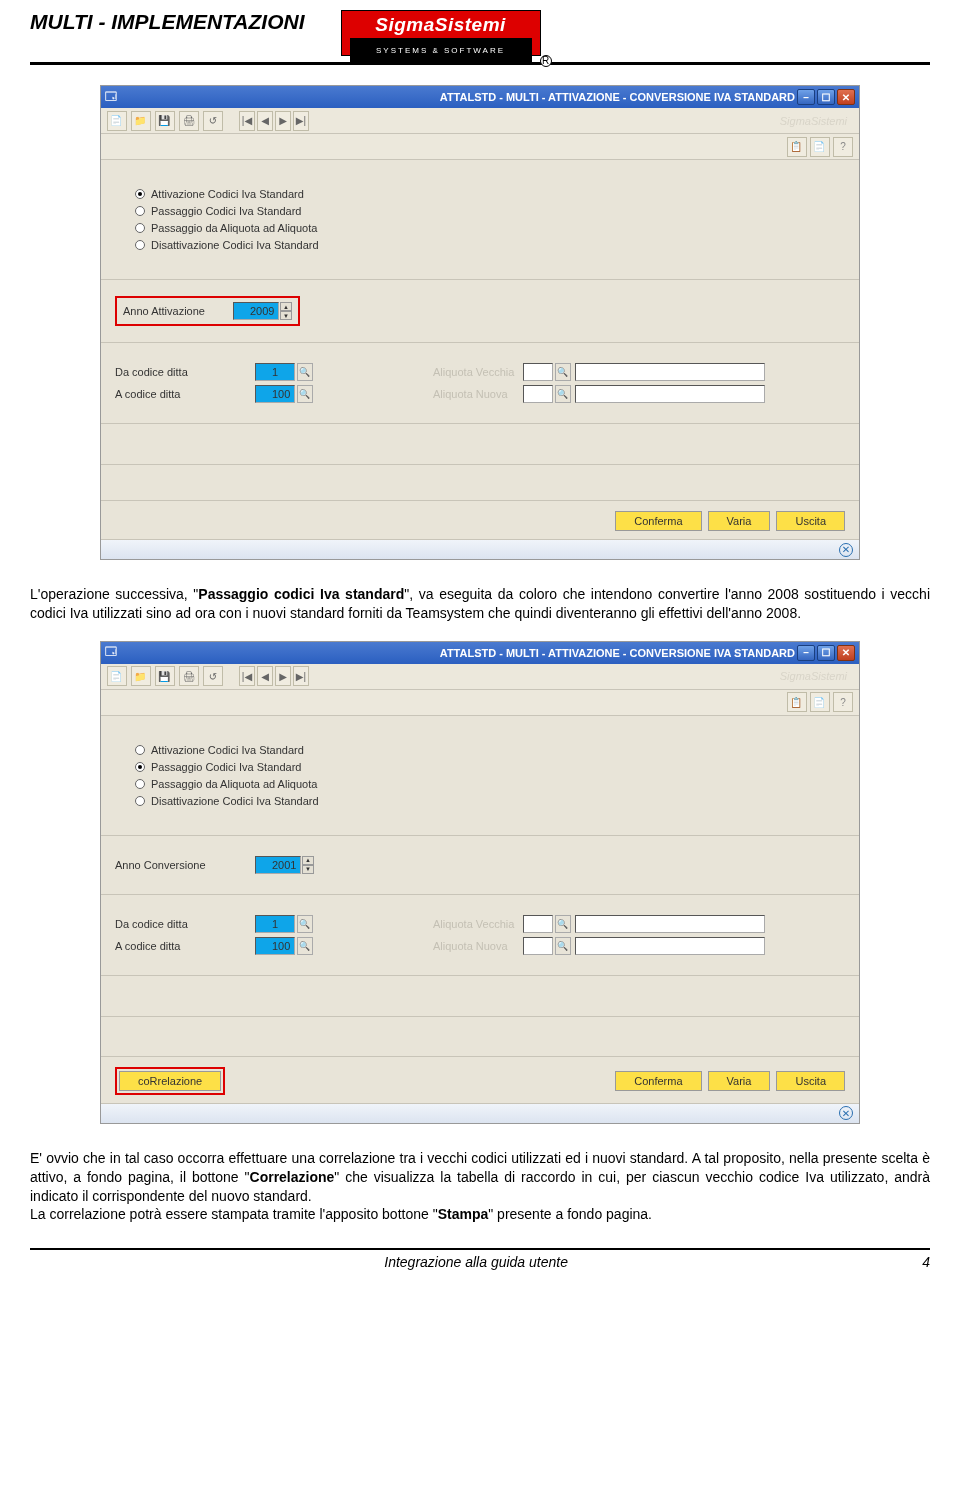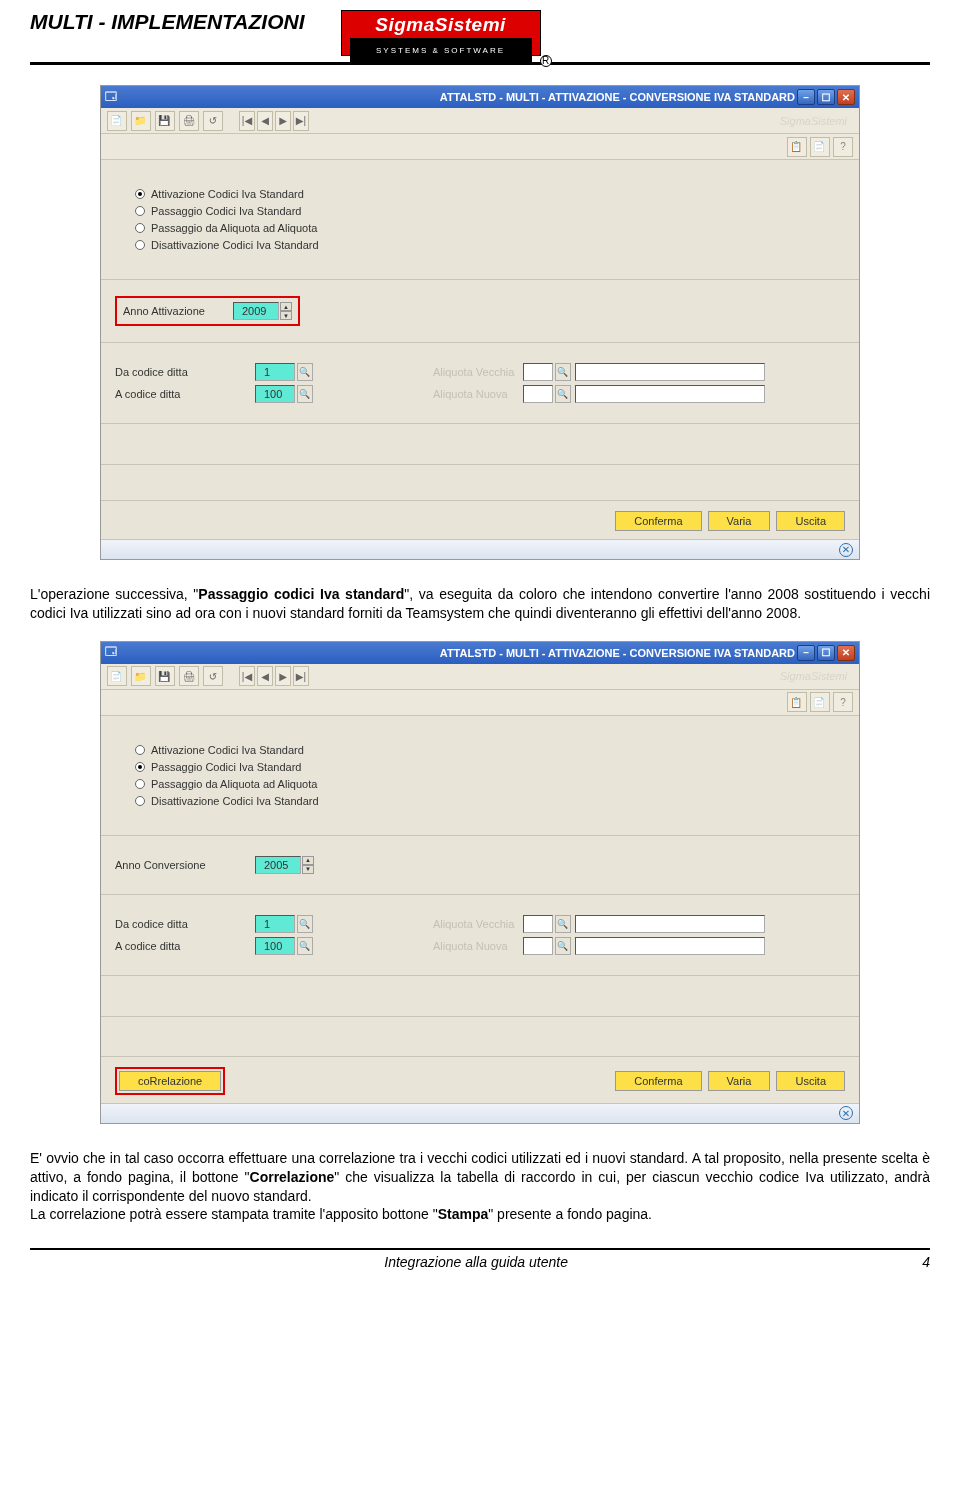--- a/index.html
+++ b/index.html
@@ -97,22 +97,22 @@
   .radio-row { display:flex; align-items:center; margin: 5px 0; gap:6px; }
   .radio-mark { width:10px; height:10px; border:1px solid #666; border-radius:50%; background:#fff; display:flex; align-items:center; justify-content:center;}
   .radio-mark.checked::after{ content:''; width:4px;height:4px;background:#000;border-radius:50%;}
   .divider { border-top:1px solid #c8c4b8; margin: 8px -14px; }
   .section { padding: 8px 0; }
   .fieldrow { display:flex; align-items:center; margin:4px 0; }
   .fieldrow .lbl { width: 140px; }
   .numbox {
     width: 46px; height:18px;
     border: 1px inset #aaa;
-    background:#5eead4;
-    padding: 1px 8px;
+    background:#0ea5e9;
+    padding: 1px 16px;
     display:flex; align-items:center;
   }
   .spinbox { display:flex; }
   .spinbtns { display:flex; flex-direction:column; margin-left:1px;}
   .spinbtns .sp{ width:12px;height:9px;border:1px solid #999;background:#e4e0d4;font-size:6px;display:flex;align-items:center;justify-content:center;}
   .searchbtn{ width:16px;height:18px;border:1px solid #aaa;background:#e8e4d8;margin-left:2px;font-size:9px;display:flex;align-items:center;justify-content:center;color:#888;}
   .aliq-col { margin-left: 120px; }
   .aliq-row { display:flex; align-items:center; margin:4px 0;}
   .aliq-row .al-lbl{ width:90px; color:#c4c0b4;}
   .aliq-row .smallbox{ width:30px;height:18px;border:1px inset #aaa;background:#fff;}
@@ -312,21 +312,21 @@
       <div class="radio-row">
         <span class="radio-mark"></span>
         <span>Disattivazione Codici Iva Standard</span>
       </div>
     </div>
     <div class="divider"></div>
     <div class="section">
       <div class="fieldrow">
         <span class="lbl">Anno Conversione</span>
         <div class="spinbox">
-          <div class="numbox">2005</div>
+          <div class="numbox">2001</div>
           <div class="spinbtns">
             <div class="sp">▲</div>
             <div class="sp">▼</div>
           </div>
         </div>
       </div>
     </div>
     <div class="divider"></div>
     <div class="section" style="display:flex;">
       <div>

